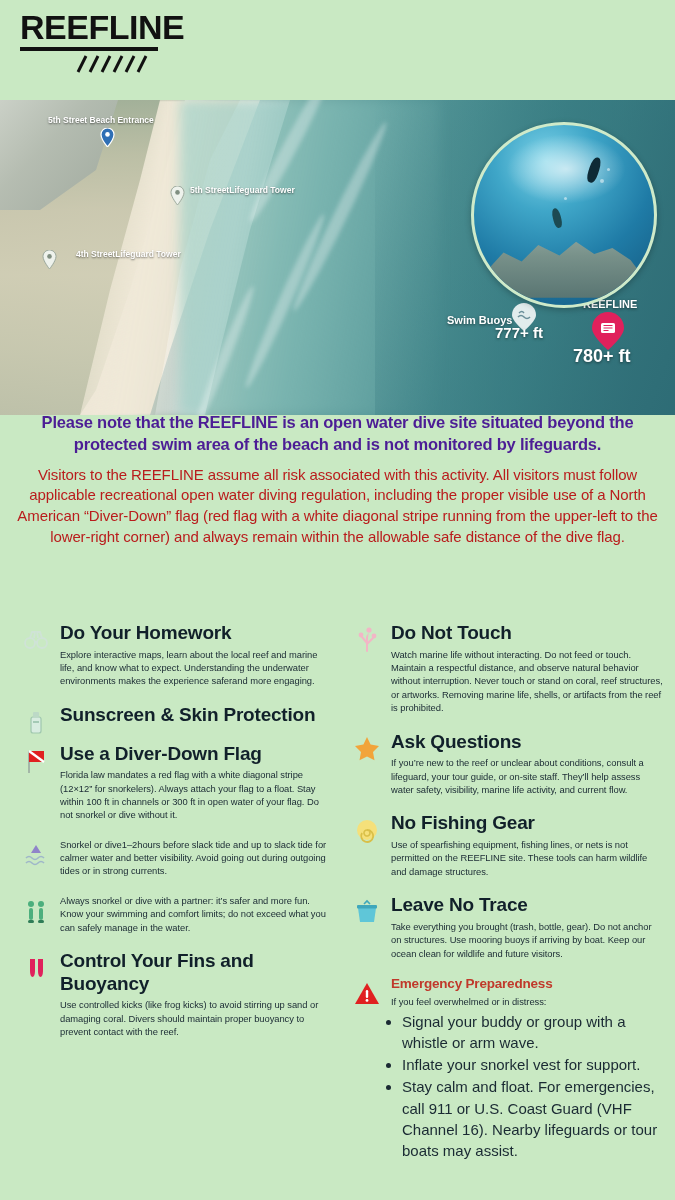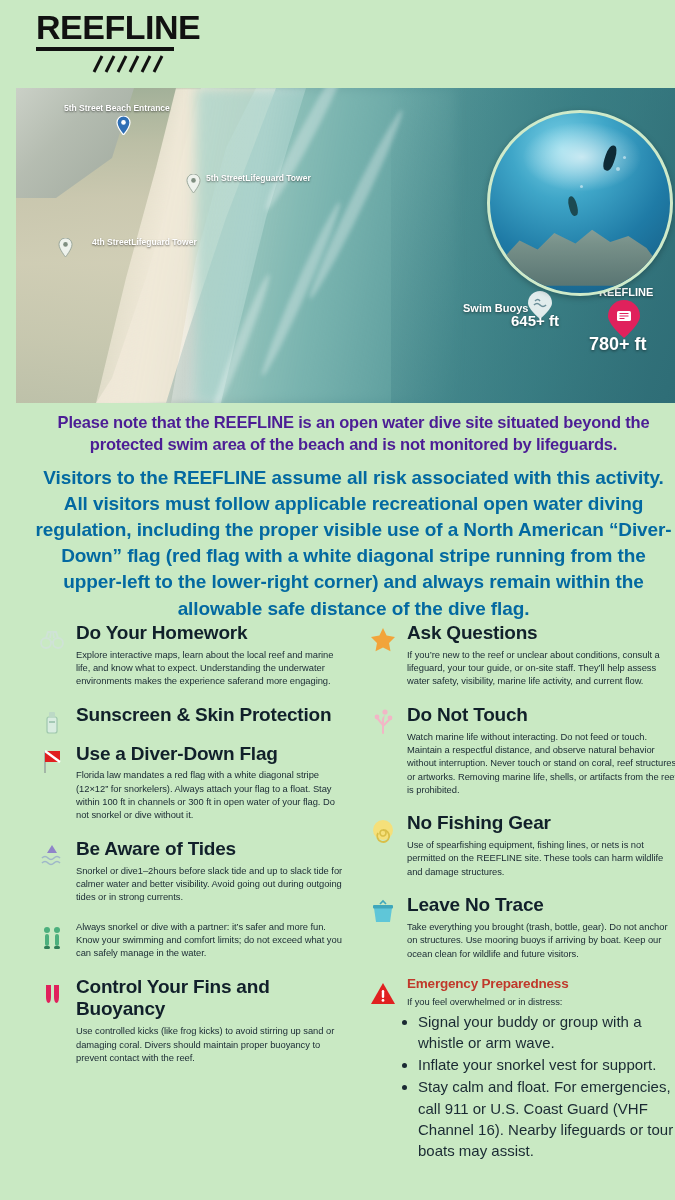--- a/index.html
+++ b/index.html
@@ -8,21 +8,20 @@
     height: 1200px;
     background: #c9e9c3;
     font-family: "Liberation Sans", sans-serif;
     overflow: hidden;
   }
   .page {
     position: relative;
     width: 538px;
     height: 1200px;
     background: #c9e9c3;
-    margin-left: 16px;
   }
 
   
   .logo-wrap {
     position: absolute;
     left: 20px;
     top: 10px;
     width: 260px;
     height: 70px;
   }
@@ -45,21 +44,21 @@
     width: 80px;
     height: 18px;
     margin-left: 56px;
     overflow: hidden;
   }
 
   
   .hero {
     position: absolute;
     left: 0;
-    top: 88px;
+    top: 100px;
     width: 675px;
     height: 315px;
     overflow: hidden;
   }
   .hero-bg {
     position: absolute;
     inset: 0;
     background:
       linear-gradient(100deg,
         #cfc6b4 0px, #d9d2c0 70px,
@@ -197,23 +196,23 @@
   }
   .notice-bold {
     font-size: 16.5px;
     font-weight: 700;
     color: #4c1d95;
     line-height: 1.32;
     letter-spacing: -0.2px;
   }
   .notice-body {
     margin-top: 9px;
-    font-size: 19px;
-    font-weight: 700;
-    color: #0369a1;
+    font-size: 15px;
+    font-weight: 400;
+    color: #b91c1c;
     line-height: 1.38;
     letter-spacing: -0.1px;
   }
 
   
   .tips {
     position: absolute;
     left: 16px;
     top: 622px;
     width: 648px;
@@ -321,21 +320,21 @@
     </div>
 
     <div class="label-small" style="position:absolute; left:447px; top:214px;">Swim Buoys</div>
     <div style="position:absolute; left:512px; top:203px;">
       <svg width="24" height="28" viewBox="0 0 24 28">
           <path d="M12 0C5.4 0 0 5.4 0 12c0 6.2 12 16 12 16s12-9.8 12-16C24 5.4 18.6 0 12 0z" fill="rgba(255,255,255,.85)"></path>
           <path d="M6 14c2-2 4-2 6 0s4 2 6 0" stroke="#6b8f9a" stroke-width="1.6" fill="none"></path>
           <path d="M7 10c2-2 3.6-2 5 0" stroke="#6b8f9a" stroke-width="1.4" fill="none"></path>
         </svg>
     </div>
-    <div class="badge-dist" style="left:495px; top:224px; font-size:15px;">645+ ft</div>
+    <div class="badge-dist" style="left:495px; top:224px; font-size:15px;">777+ ft</div>
 
     <div class="label-small" style="position:absolute; left:583px; top:198px; font-size:11px;">REEFLINE</div>
     <div style="position:absolute; left:592px; top:212px;">
       <svg width="32" height="38" viewBox="0 0 32 38">
           <path d="M16 0C7.2 0 0 7.2 0 16c0 8.6 16 22 16 22s16-13.4 16-22C32 7.2 24.8 0 16 0z" fill="#e0215c"></path>
           <rect x="9" y="11" width="14" height="10" rx="1.6" fill="#fff"></rect>
           <path d="M11.5 13.5h9M11.5 16h9M11.5 18.5h5" stroke="#e0215c" stroke-width="1.1"></path>
         </svg>
     </div>
     <div class="badge-dist" style="left:573px; top:246px; font-size:18px;">780+ ft</div>
@@ -400,21 +399,20 @@
       <div class="tip">
         <div class="tip-icon">
           <svg width="28" height="28" viewBox="0 0 28 28">
               <path d="M14 3l5 8H9z" fill="#8f84c9"></path>
               <g stroke="#9fb7c9" stroke-width="1.6" fill="none">
                 <path d="M4 16c2-2 4-2 6 0s4 2 6 0 4-2 6 0"></path>
                 <path d="M4 21c2-2 4-2 6 0s4 2 6 0 4-2 6 0"></path>
               </g>
             </svg>
         </div>
-        <div class="tip-title">Be Aware of Tides</div>
         <div class="tip-body">Snorkel or dive1–2hours before slack tide and up to slack tide for calmer water and better visibility. Avoid going out during outgoing tides or in strong currents.</div>
       </div>
 
       <div class="tip">
         <div class="tip-icon">
           <svg width="28" height="28" viewBox="0 0 28 28">
               <g fill="#4caf7d">
                 <circle cx="9" cy="6" r="3"></circle>
                 <rect x="7" y="10" width="4" height="12" rx="2"></rect>
                 <circle cx="19" cy="6" r="3"></circle>
@@ -442,43 +440,43 @@
         <div class="tip-body">Use controlled kicks (like frog kicks) to avoid stirring up sand or damaging coral. Divers should maintain proper buoyancy to prevent contact with the reef.</div>
       </div>
 
     </div>
 
     <div class="tip-col">
 
       <div class="tip">
         <div class="tip-icon">
           <svg width="28" height="28" viewBox="0 0 28 28">
-              <path d="M14 2l3.6 7.6L26 10.9l-6 6 1.5 8.4L14 21.4 6.5 25.3 8 16.9l-6-6 8.4-1.3z" fill="#f2a43a"></path>
-            </svg>
-        </div>
-        <div class="tip-title">Ask Questions</div>
-        <div class="tip-body">If you’re new to the reef or unclear about conditions, consult a lifeguard, your tour guide, or on-site staff. They’ll help assess water safety, visibility, marine life activity, and current flow.</div>
-      </div>
-
-      <div class="tip">
-        <div class="tip-icon">
-          <svg width="28" height="28" viewBox="0 0 28 28">
               <g fill="#f2b6c6">
                 <path d="M13 25V12c0-3 3-4 3-7"></path>
                 <circle cx="16" cy="4" r="2.6"></circle>
                 <circle cx="8" cy="9" r="2.4"></circle>
                 <circle cx="21" cy="10" r="2.4"></circle>
               </g>
               <g stroke="#f2b6c6" stroke-width="2" fill="none" stroke-linecap="round">
                 <path d="M14 25V13M14 17l-5-6M14 18l6-6"></path>
               </g>
             </svg>
         </div>
         <div class="tip-title">Do Not Touch</div>
         <div class="tip-body">Watch marine life without interacting. Do not feed or touch. Maintain a respectful distance, and observe natural behavior without interruption. Never touch or stand on coral, reef structures, or artworks. Removing  marine life, shells, or artifacts from the reef is prohibited.</div>
+      </div>
+
+      <div class="tip">
+        <div class="tip-icon">
+          <svg width="28" height="28" viewBox="0 0 28 28">
+              <path d="M14 2l3.6 7.6L26 10.9l-6 6 1.5 8.4L14 21.4 6.5 25.3 8 16.9l-6-6 8.4-1.3z" fill="#f2a43a"></path>
+            </svg>
+        </div>
+        <div class="tip-title">Ask Questions</div>
+        <div class="tip-body">If you’re new to the reef or unclear about conditions, consult a lifeguard, your tour guide, or on-site staff. They’ll help assess water safety, visibility, marine life activity, and current flow.</div>
       </div>
 
       <div class="tip">
         <div class="tip-icon">
           <svg width="28" height="28" viewBox="0 0 28 28">
               <circle cx="14" cy="14" r="10" fill="#f5e07a"></circle>
               <path d="M14 14m0 0a6 6 0 1 1 -5 3" stroke="#d9bf48" stroke-width="1.8" fill="none"></path>
               <path d="M14 14a3 3 0 1 0 2.4 1.2" stroke="#d9bf48" stroke-width="1.6" fill="none"></path>
             </svg>
         </div>

